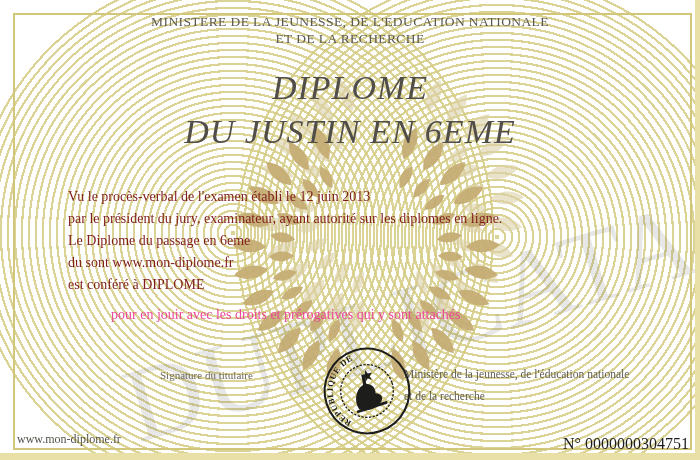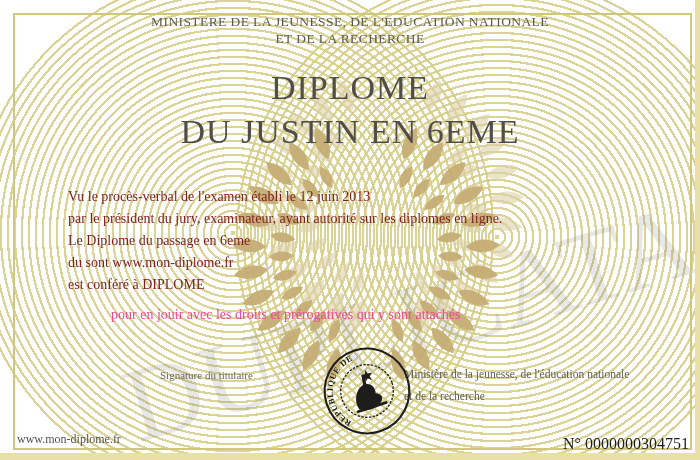--- a/index.html
+++ b/index.html
@@ -24,21 +24,21 @@
 
   .watermark{position:absolute;left:110px;top:262px;width:600px;z-index:2;
     font-size:106px;color:rgba(105,105,105,0.16);text-align:center;
     transform:rotate(-17deg);transform-origin:50% 50%;letter-spacing:1px;white-space:nowrap;}
 
   svg.deco{position:absolute;left:0;top:0;z-index:3;}
 
   .header{position:absolute;left:0;top:13px;width:100%;text-align:center;z-index:4;
     font-size:13.5px;line-height:17px;color:#5b5955;letter-spacing:0.4px;}
   .title{position:absolute;left:0;top:66px;width:100%;text-align:center;z-index:4;
-    font-size:34px;line-height:44px;color:#514e49;letter-spacing:1px;}
+    font-size:34px;line-height:44px;color:#514e49;letter-spacing:1px;font-style:italic;}
   .body-text{position:absolute;left:68px;top:186px;z-index:4;
     font-size:14px;line-height:22px;color:#7f1d1d;}
   .rights-line{position:absolute;left:111px;top:307px;z-index:4;
     font-size:14px;color:#ec4899;}
 
   .signature-label{position:absolute;left:160px;top:369px;z-index:4;
     font-size:11px;color:#6c6759;}
   .ministry{position:absolute;left:404px;top:363px;z-index:4;
     font-size:11.5px;line-height:22px;color:#5f5c55;}
   .website{position:absolute;left:17px;top:432px;z-index:4;

